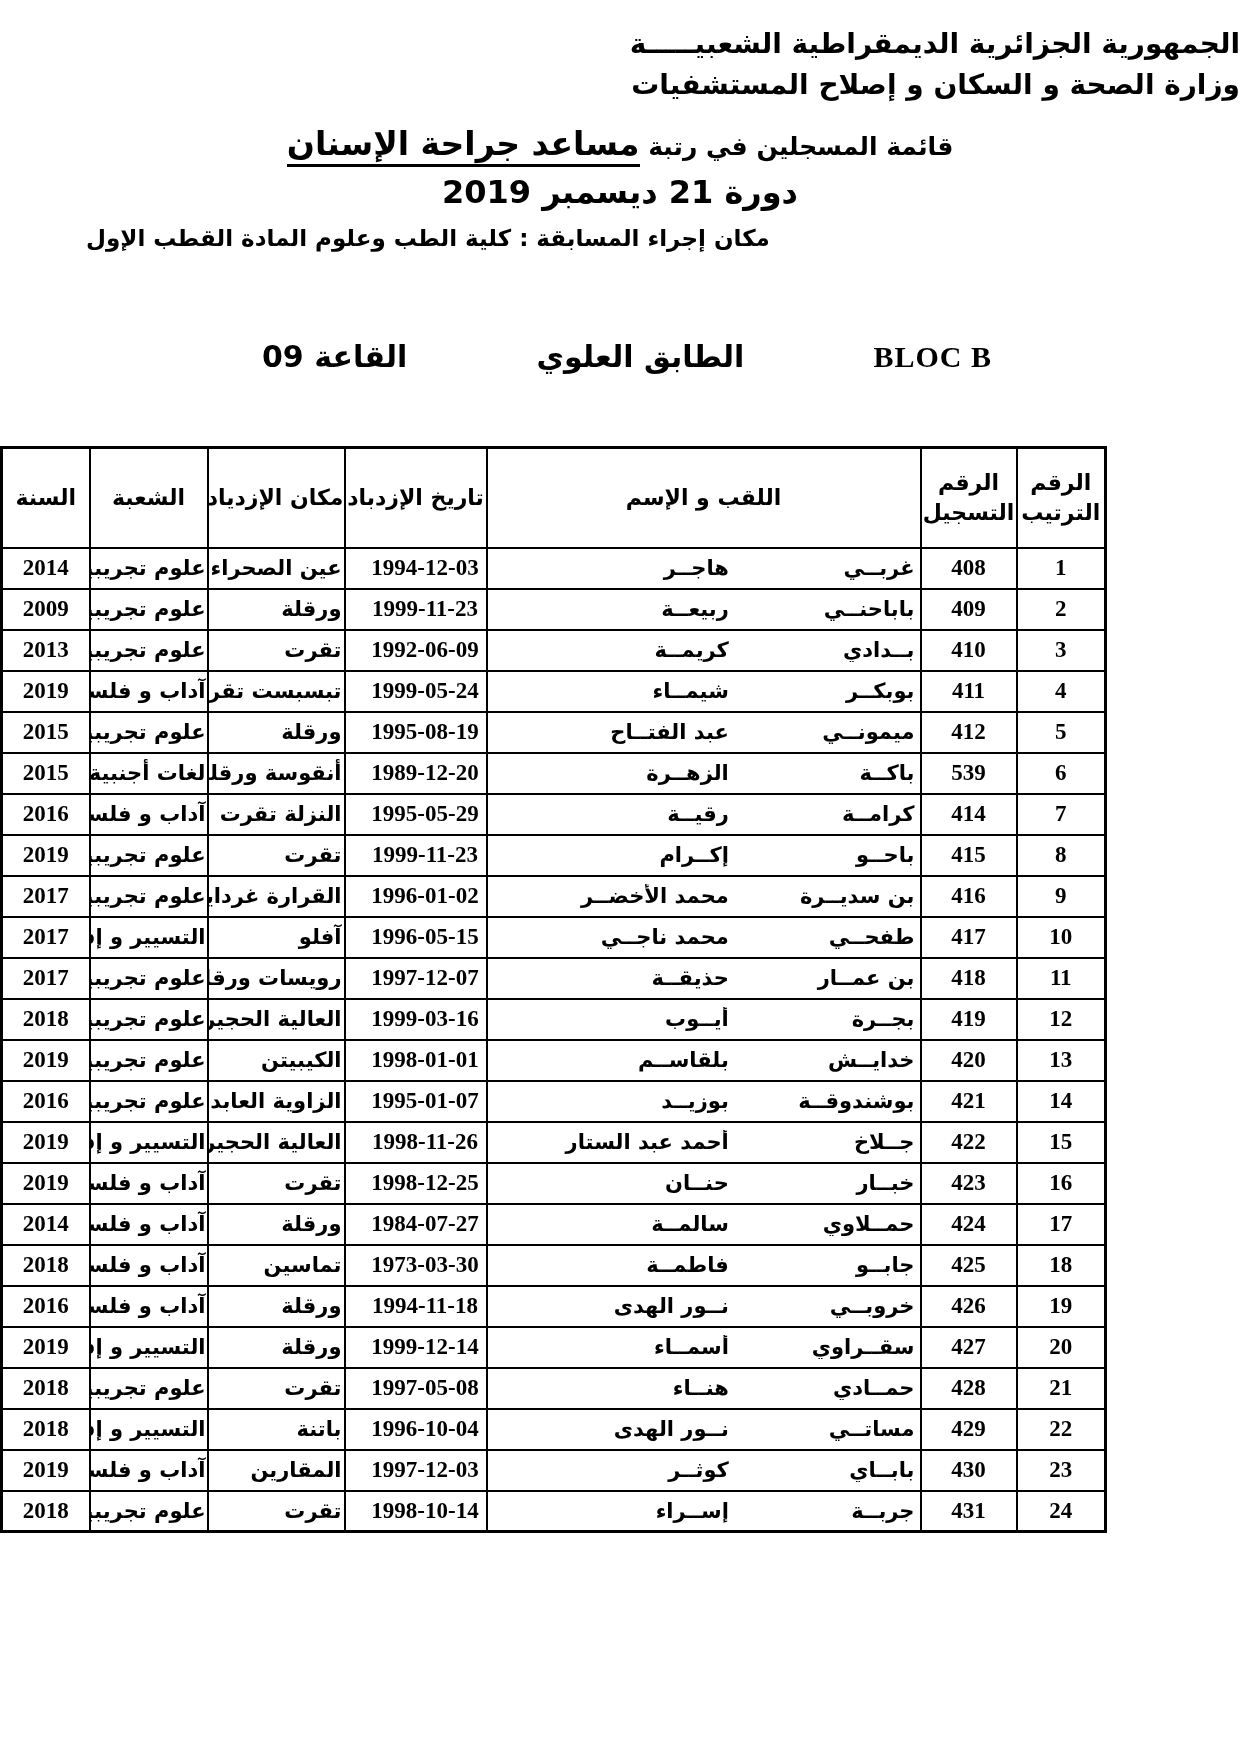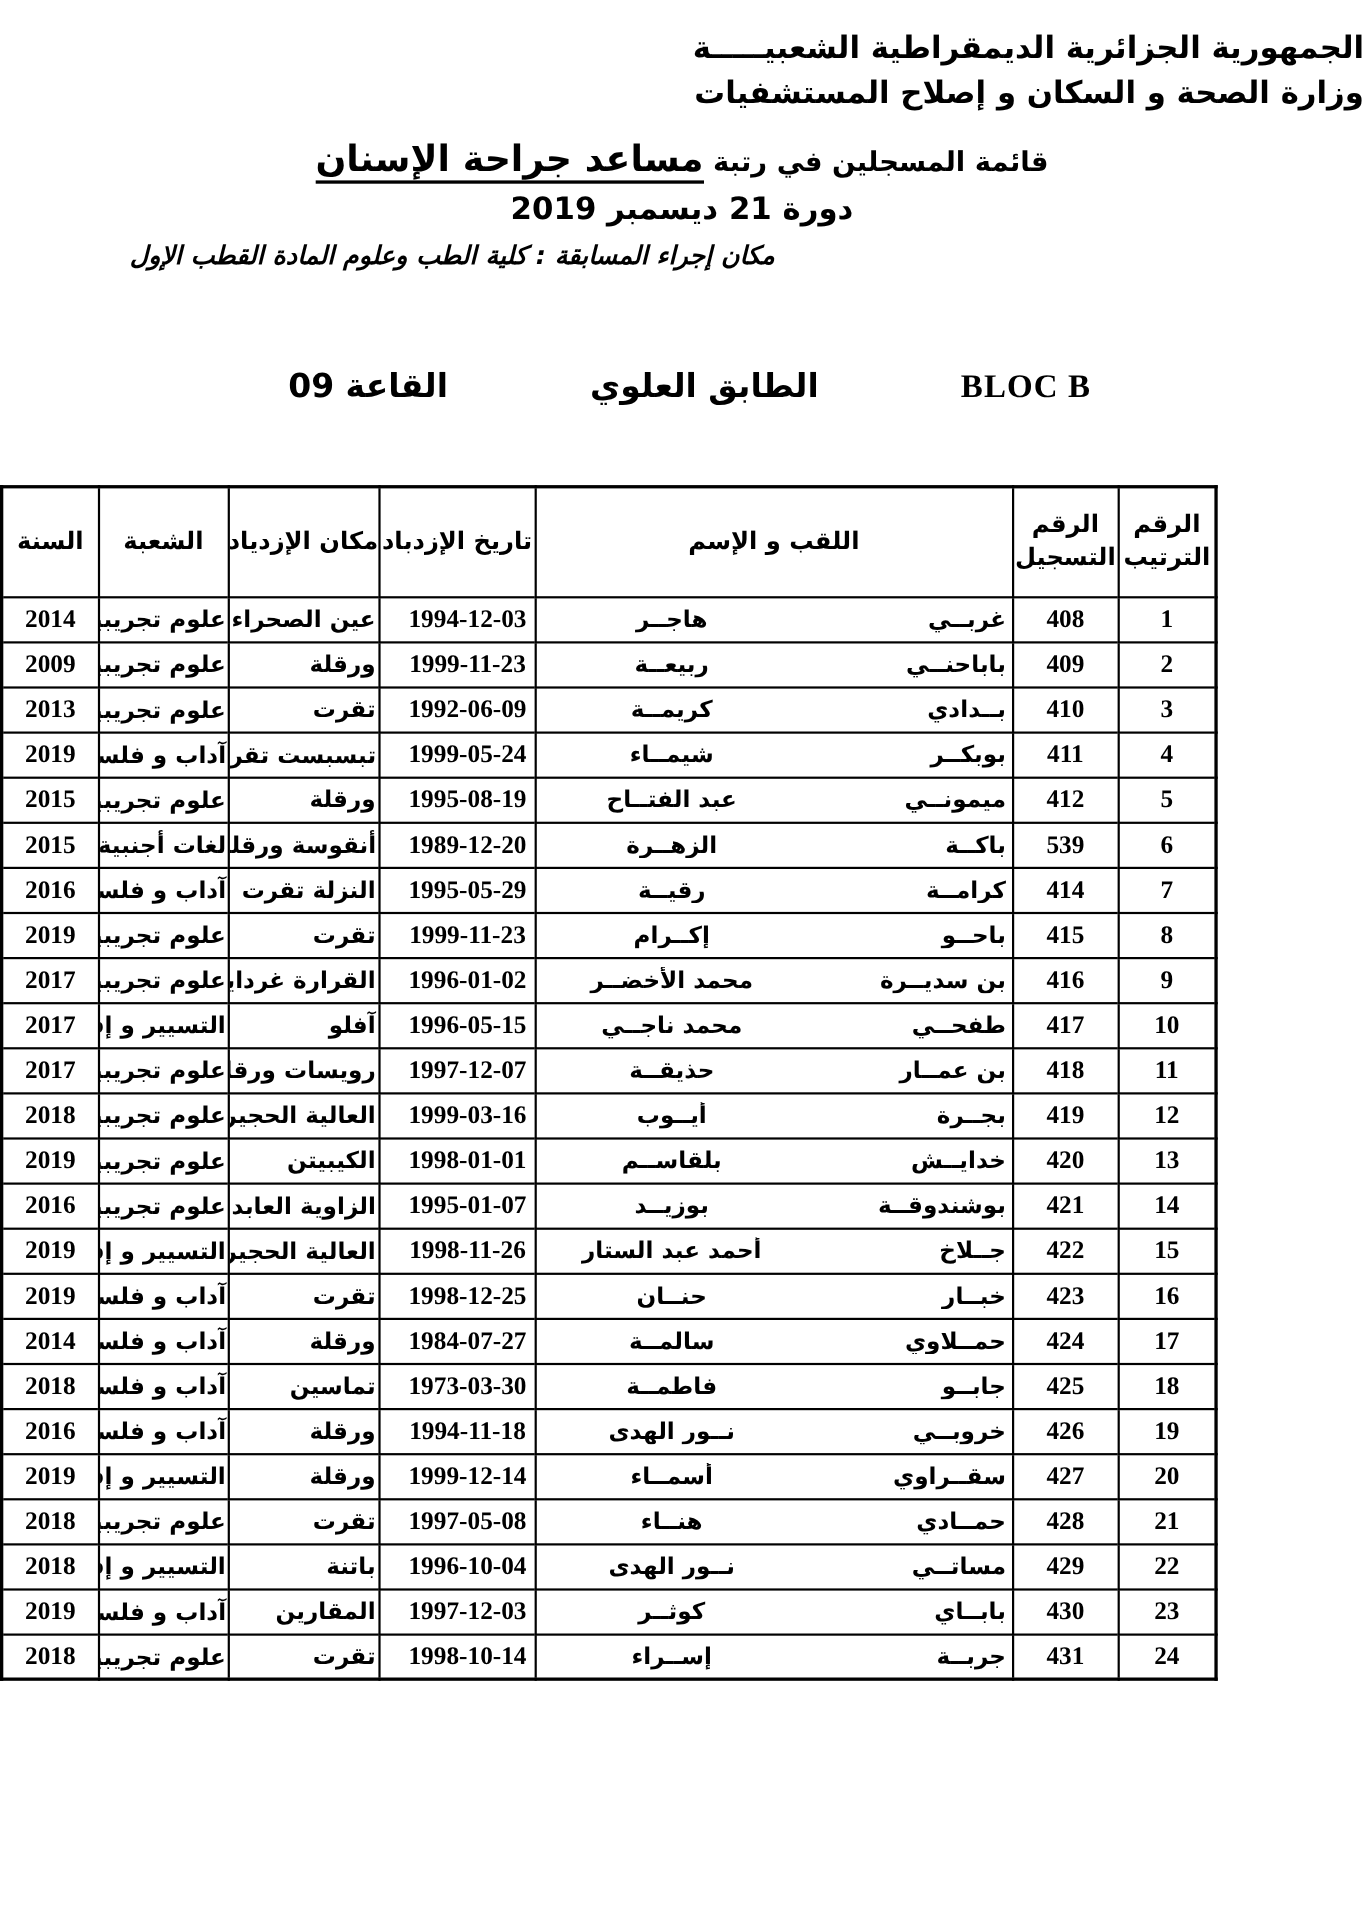--- a/index.html
+++ b/index.html
@@ -14,27 +14,27 @@
   .doc-header .h-line1 { font-size:28px; line-height:1.45; }
   .doc-header .h-line2 { font-size:28px; line-height:1.45;padding-left:32px; }
 
   .title-block { text-align:center; margin-top:19px; direction:rtl; font-weight:bold; }
   .title-line { font-size:25px; }
   .title-line .rank {
     font-size:33px;
     border-bottom:3px solid #000;
     padding-bottom:1px;
   }
-  .session-line { font-size:28px; margin-top:10px; font-weight:bold; direction:rtl; text-align:center; }
+  .session-line { font-size:32px; margin-top:10px; font-weight:bold; direction:rtl; text-align:center; }
 
   .venue-line {
     direction:rtl; text-align:left;
-    padding-left:118px;
+    padding-left:86px;
     margin-top:14px;
-    font-size:23px; font-weight:bold;font-style:italic;
+    font-size:23px; font-weight:bold;
   }
 
   .bloc-row {
     margin-top:88px;
     display:flex; justify-content:space-between; align-items:center;
     padding-left:262px; padding-right:248px;
     font-weight:bold; font-size:30px;
   }
   .bloc-row .bloc-label { font-family:Liberation Serif, serif; letter-spacing:1px; }
   .bloc-row .hall-label  { direction:rtl; }
@@ -64,21 +64,21 @@
     font-size:23px; text-align:center;
   }
   td.c-dob {
     font-family:"Liberation Serif", serif;
     font-size:23px; text-align:center;
     direction:ltr; white-space:nowrap;padding-left:19px;
   }
   td.c-name { padding:0 5px; }
   .name-wrap { display:flex; direction:rtl; align-items:center; width:100%; }
   .name-wrap .last  { flex:0 0 44%; text-align:right; font-size:21px; white-space:nowrap; overflow:hidden; }
-  .name-wrap .first { flex:1; text-align:center; font-size:21px; white-space:nowrap; overflow:hidden; }
+  .name-wrap .first { flex:1; text-align:right; font-size:21px; white-space:nowrap; overflow:hidden; }
   td.c-pob    { font-size:21px; text-align:right; white-space:nowrap; padding:0 2px; }
   td.c-stream { font-size:21px; text-align:center; white-space:nowrap; padding:0 1px; }
 </style>
 </head>
 <body>
 
 <div class="doc-header">
   <div class="h-line1">الجمهورية الجزائرية  الديمقراطية الشعبيـــــة</div>
   <div class="h-line2">وزارة الصحة و السكان و إصلاح المستشفيات</div>
 </div>

